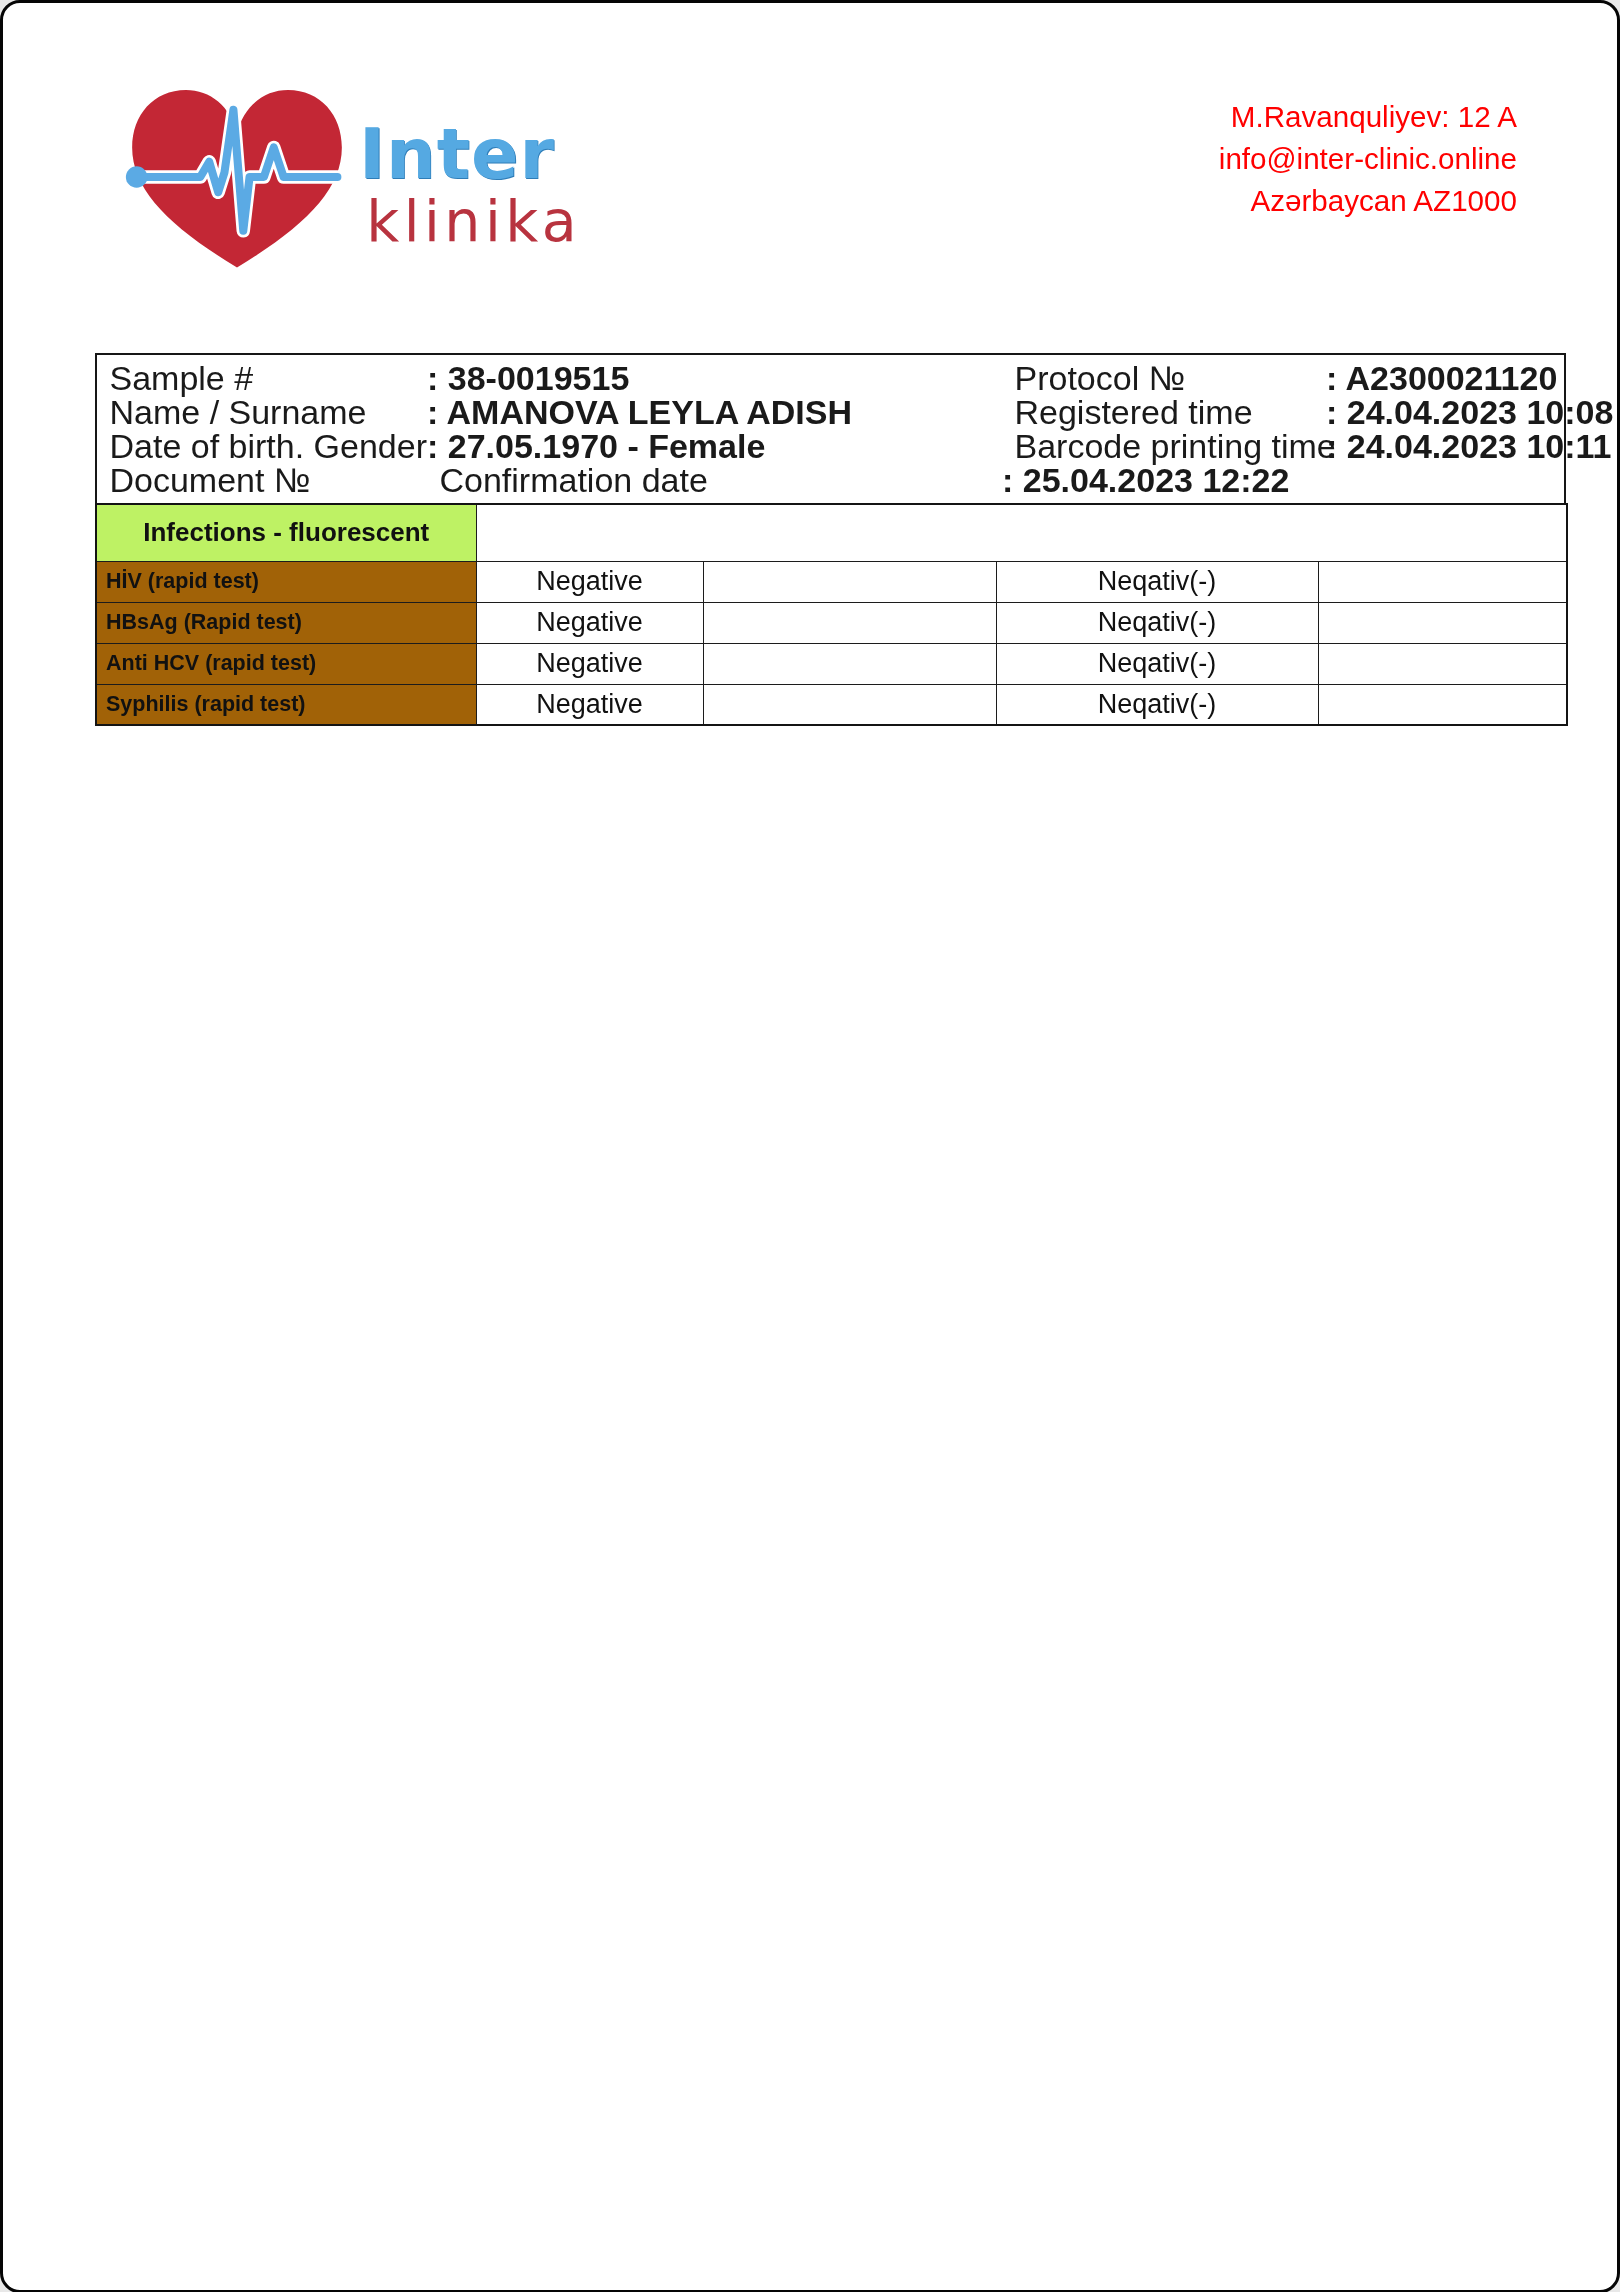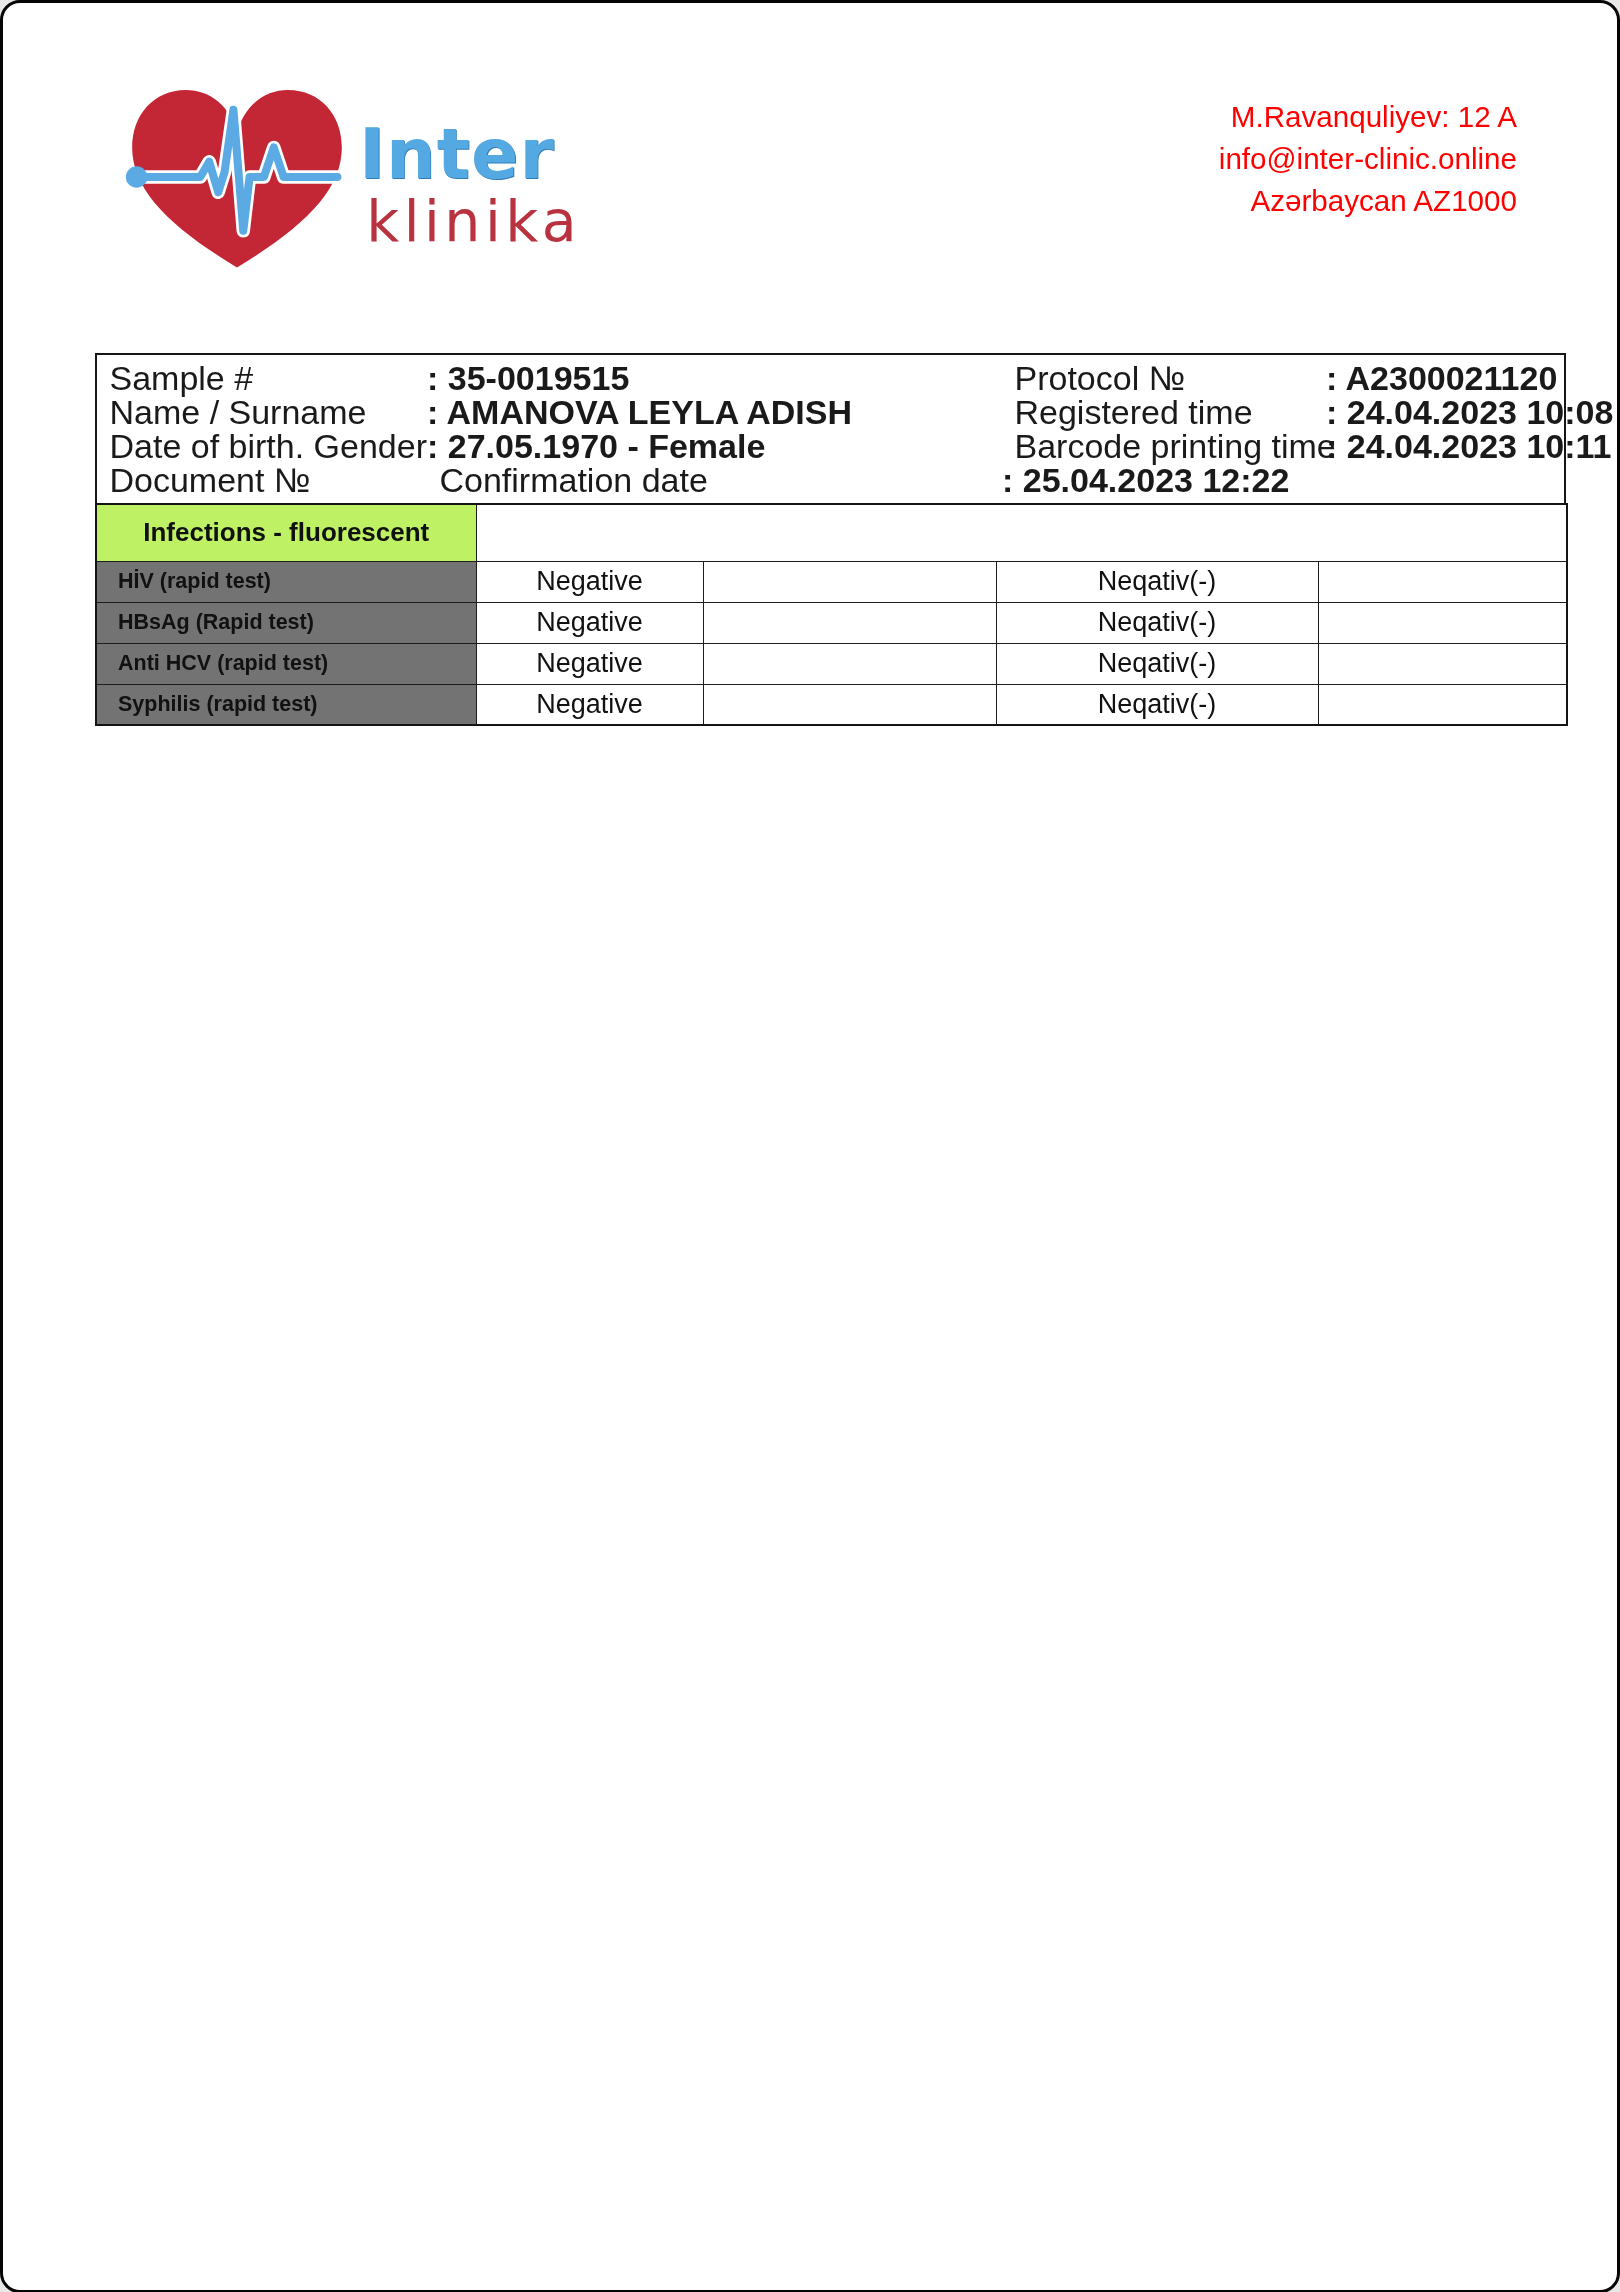--- a/index.html
+++ b/index.html
@@ -97,25 +97,25 @@
   }
   td.section-name {
     background: #bef264;
     font-weight: bold;
     font-size: 26px;
     text-align: center;
     height: 57px;
   }
   td.section-rest { background: #ffffff; }
   td.analysis {
-    background: #737373;
+    background: #a16207;
     font-weight: bold;
     font-size: 21.5px;
     text-align: left;
-    padding-left: 21px;
+    padding-left: 9px;
     height: 41px;
   }
   td.cell-center { text-align: center; font-size: 27px; }
 </style>
 </head>
 <body>
 
 <div class="page">
 
   <div class="logo">
@@ -136,21 +136,21 @@
   <div class="contact">
     <div>M.Ravanquliyev: 12 A</div>
     <div>info@inter-clinic.online</div>
     <div>Azərbaycan AZ1000</div>
   </div>
 
   <div class="info-box">
     <div class="info-grid">
 
       <div class="info-label">Sample #</div>
-      <div class="info-value"><span class="colon">: </span><span>35-0019515</span></div>
+      <div class="info-value"><span class="colon">: </span><span>38-0019515</span></div>
       <div class="info-label">Protocol №</div>
       <div class="info-value"><span class="colon">: </span><span>A2300021120</span></div>
 
       <div class="info-label">Name / Surname</div>
       <div class="info-value"><span class="colon">: </span><span>AMANOVA LEYLA ADISH</span></div>
       <div class="info-label">Registered time</div>
       <div class="info-value"><span class="colon">: </span><span>24.04.2023 10:08</span></div>
 
       <div class="info-label">Date of birth. Gender</div>
       <div class="info-value"><span class="colon">: </span><span>27.05.1970 - Female</span></div>

